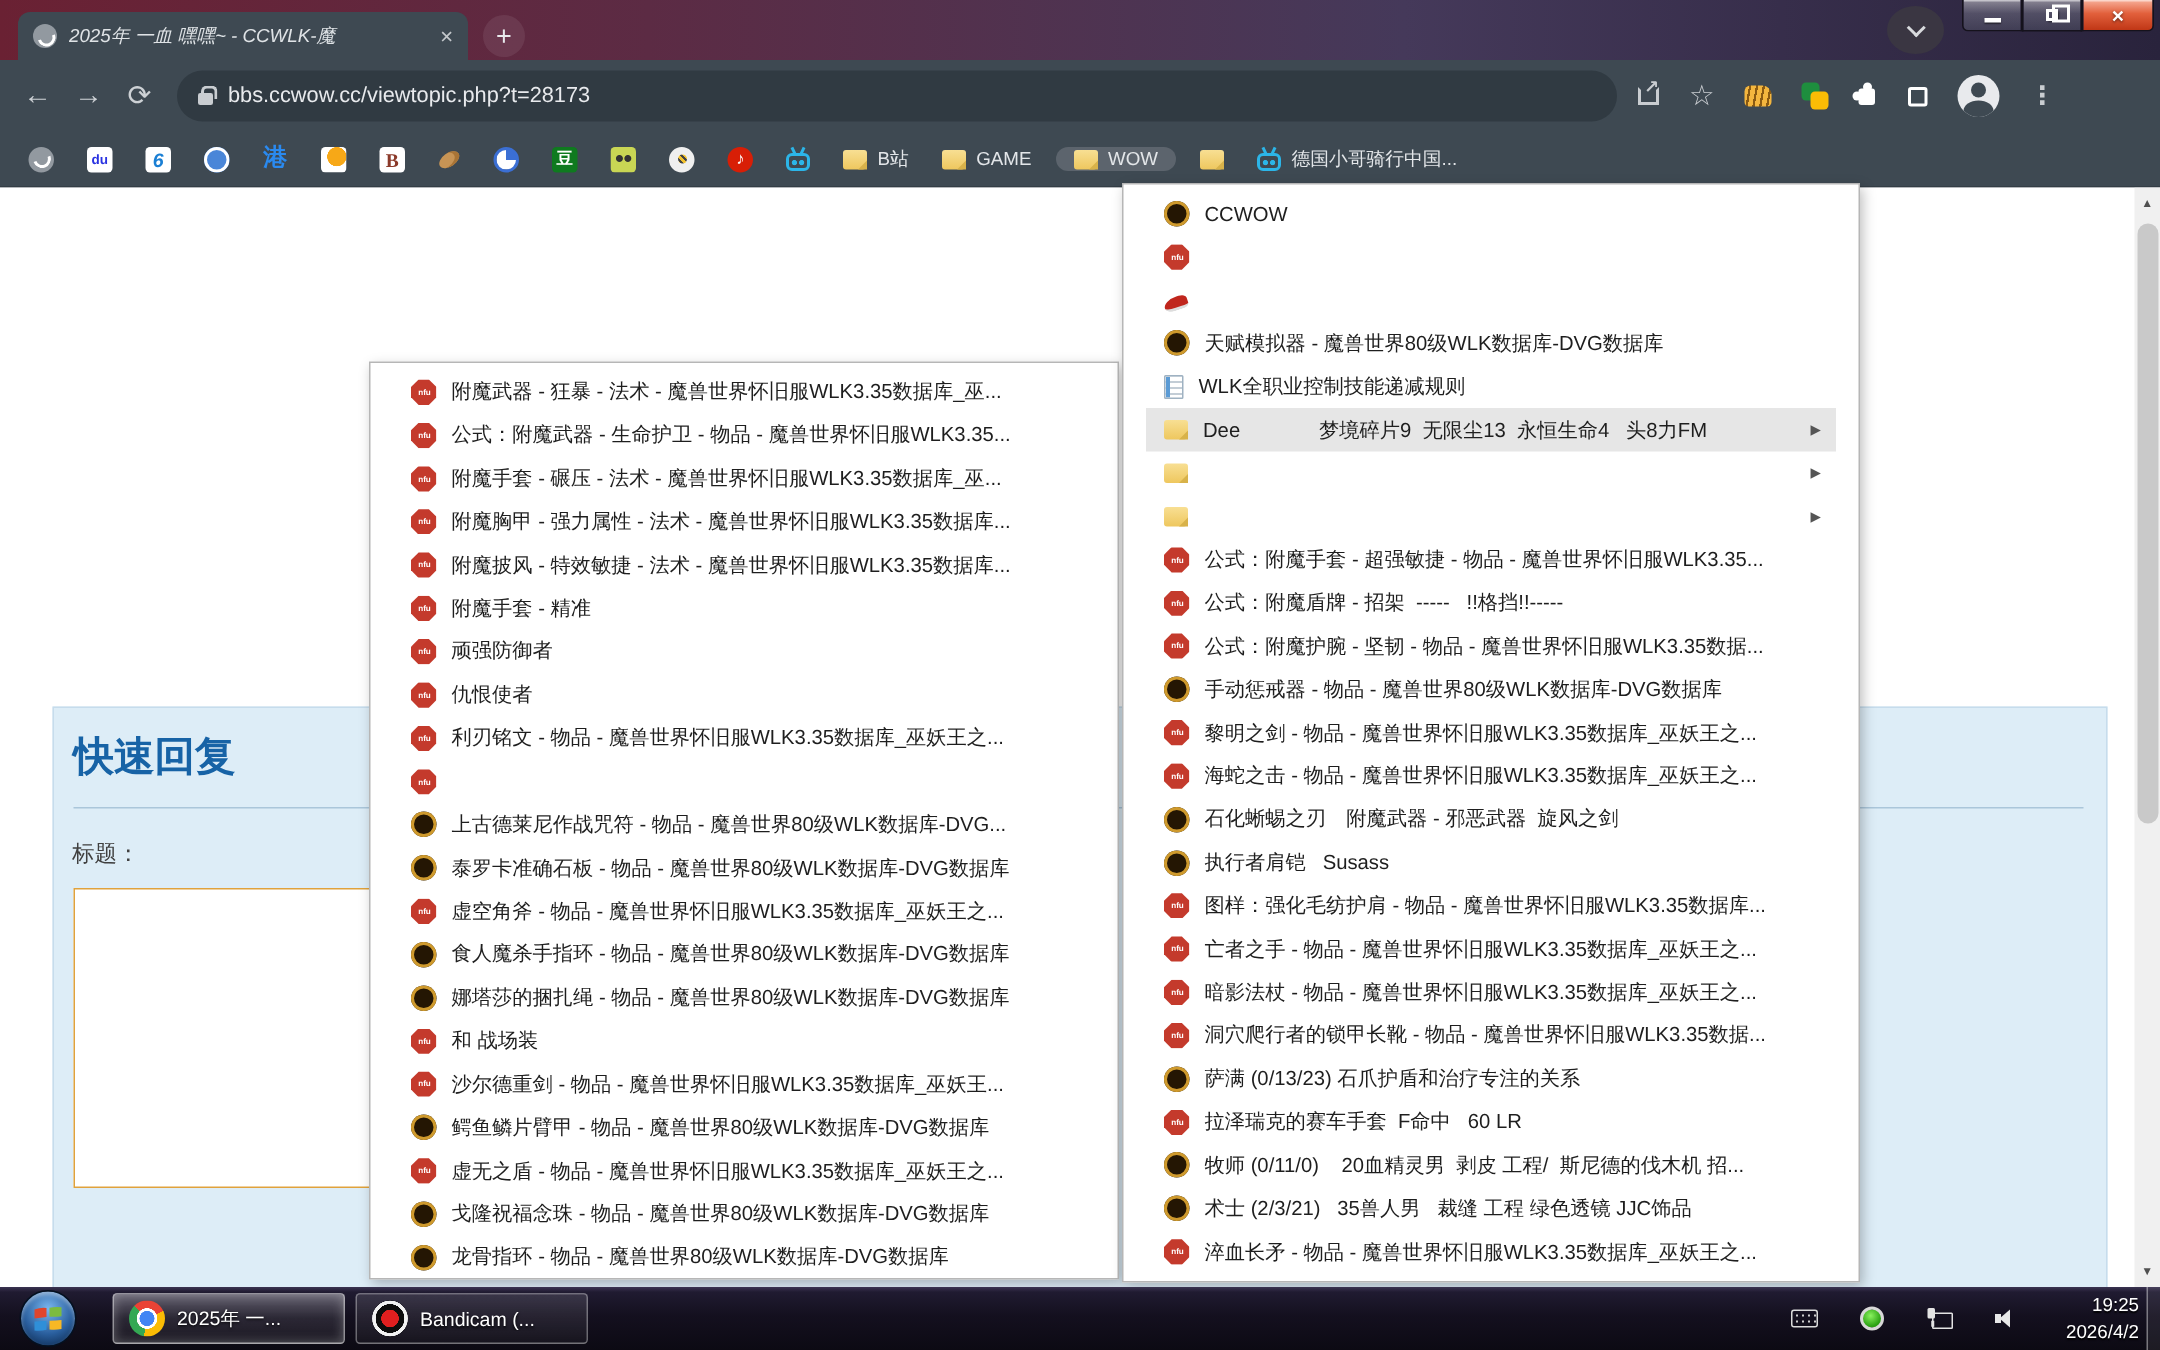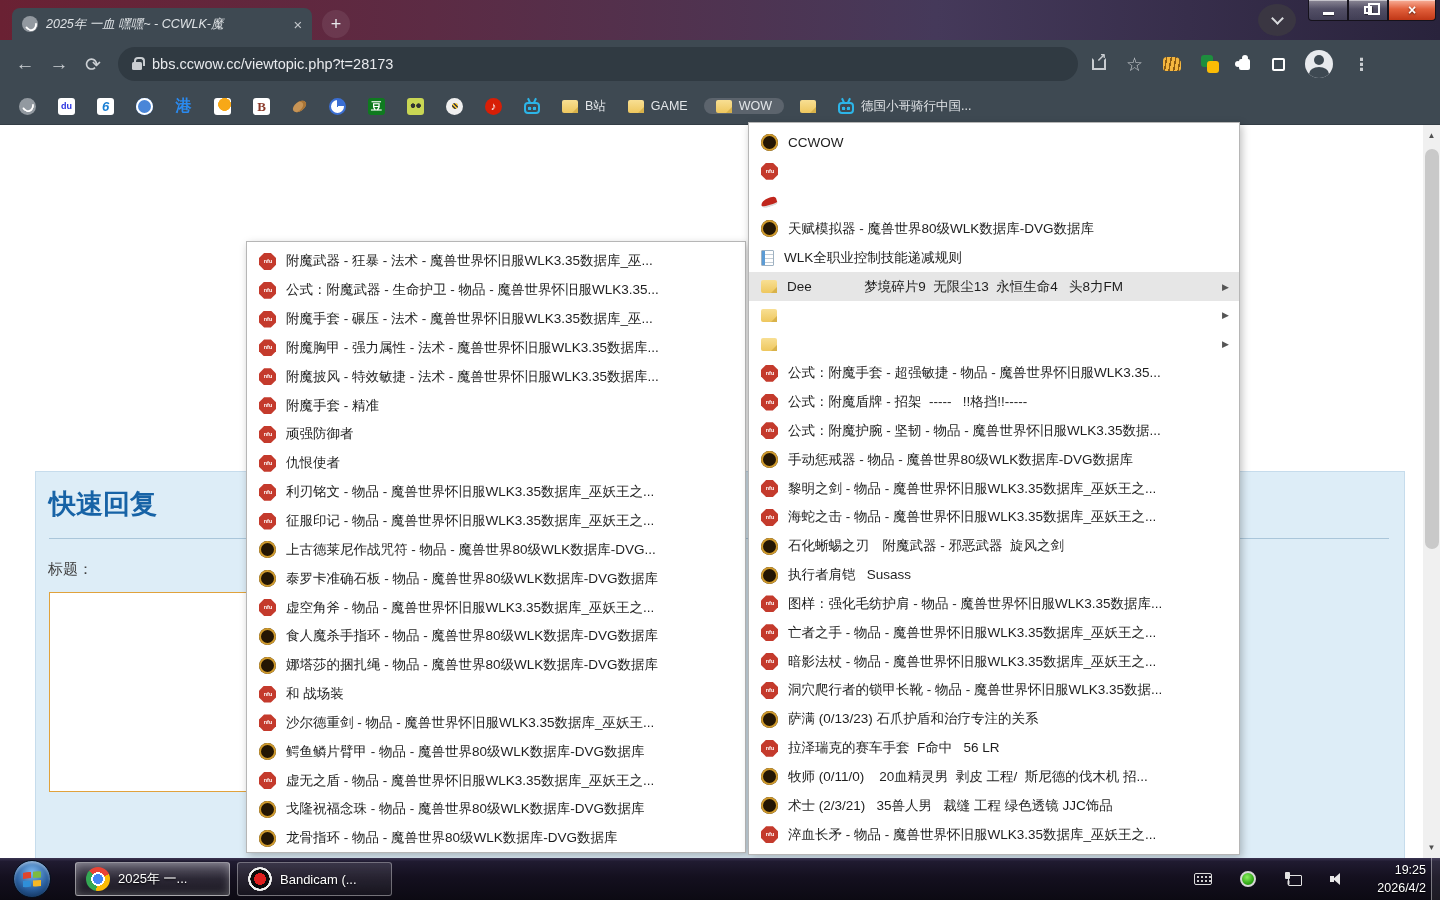--- a/index.html
+++ b/index.html
@@ -131,21 +131,21 @@
   .reply-textarea{position:absolute;left:13px;top:120px;width:690px;height:200px;background:#fff;
     border:1px solid #e0a23c;resize:none;outline:none;font-family:inherit;}
   .scrollbar{position:absolute;right:0;top:0;width:17px;height:733px;background:#f0f0f0;}
   .scroll-arrow{position:absolute;left:0;width:17px;text-align:center;color:#505050;font-size:8px;}
   .scroll-up{top:6px;}
   .scroll-down{bottom:6px;}
   .scroll-thumb{position:absolute;left:1.5px;top:24px;width:14px;height:400px;background:#c9c9c9;border-radius:7px;}
 
   
   .menu{position:absolute;background:#fff;border:1px solid #b6b6b6;box-shadow:2px 3px 8px rgba(0,0,0,.25);
-    padding:5px 0;}
+    padding:5px 15px;}
   .menu-right{left:748px;top:122px;width:492px;height:733px;}
   .menu-left{left:246px;top:241px;width:500px;height:612px;}
   .mi{height:28.85px;display:flex;align-items:center;gap:10px;padding:0 8px 0 12px;}
   .mi.highlighted{background:#e6e6e6;}
   .mi-label{flex:1;color:#1e1e1e;font-size:13.5px;white-space:pre;overflow:hidden;}
   .mi-arrow{display:none;color:#555;font-size:9px;flex:none;padding-right:2px;}
   .mi.has-arrow .mi-arrow{display:block;}
 
   
   .taskbar{position:absolute;left:0;top:858px;width:1440px;height:42px;
@@ -392,21 +392,20 @@
       </div>
 
       <div class="mi" data-icon="nfu">
         <span class="ico"></span>
         <span class="mi-label">利刃铭文 - 物品 - 魔兽世界怀旧服WLK3.35数据库_巫妖王之...</span>
 
       </div>
 
       <div class="mi" data-icon="nfu">
         <span class="ico"></span>
-        <span class="mi-label">征服印记 - 物品 - 魔兽世界怀旧服WLK3.35数据库_巫妖王之...</span>
 
       </div>
 
       <div class="mi" data-icon="wow">
         <span class="ico"></span>
         <span class="mi-label">上古德莱尼作战咒符 - 物品 - 魔兽世界80级WLK数据库-DVG...</span>
 
       </div>
 
       <div class="mi" data-icon="wow">
@@ -594,21 +593,21 @@
       </div>
 
       <div class="mi" data-icon="wow">
         <span class="ico"></span>
         <span class="mi-label">萨满 (0/13/23) 石爪护盾和治疗专注的关系</span>
 
       </div>
 
       <div class="mi" data-icon="nfu">
         <span class="ico"></span>
-        <span class="mi-label">拉泽瑞克的赛车手套  F命中   56 LR</span>
+        <span class="mi-label">拉泽瑞克的赛车手套  F命中   60 LR</span>
 
       </div>
 
       <div class="mi" data-icon="wow">
         <span class="ico"></span>
         <span class="mi-label">牧师 (0/11/0)    20血精灵男  剥皮 工程/  斯尼德的伐木机 招...</span>
 
       </div>
 
       <div class="mi" data-icon="wow">

